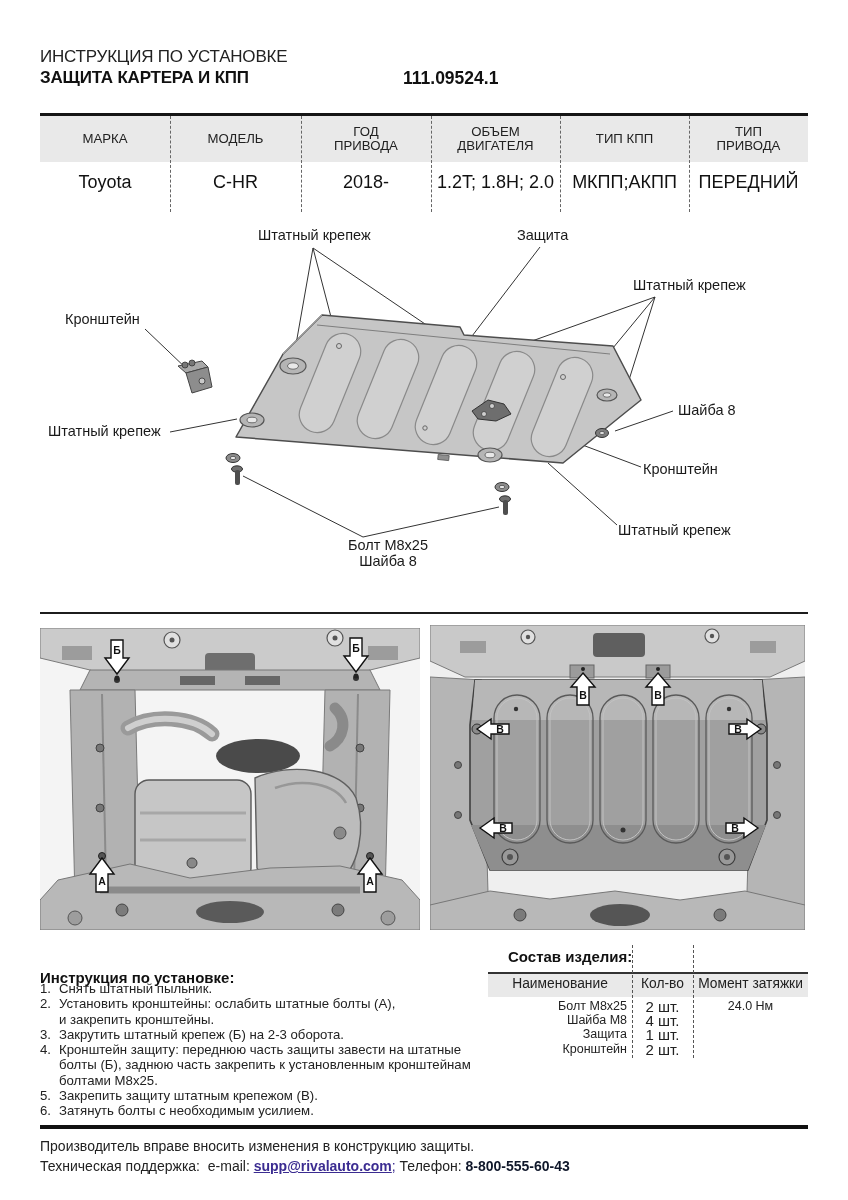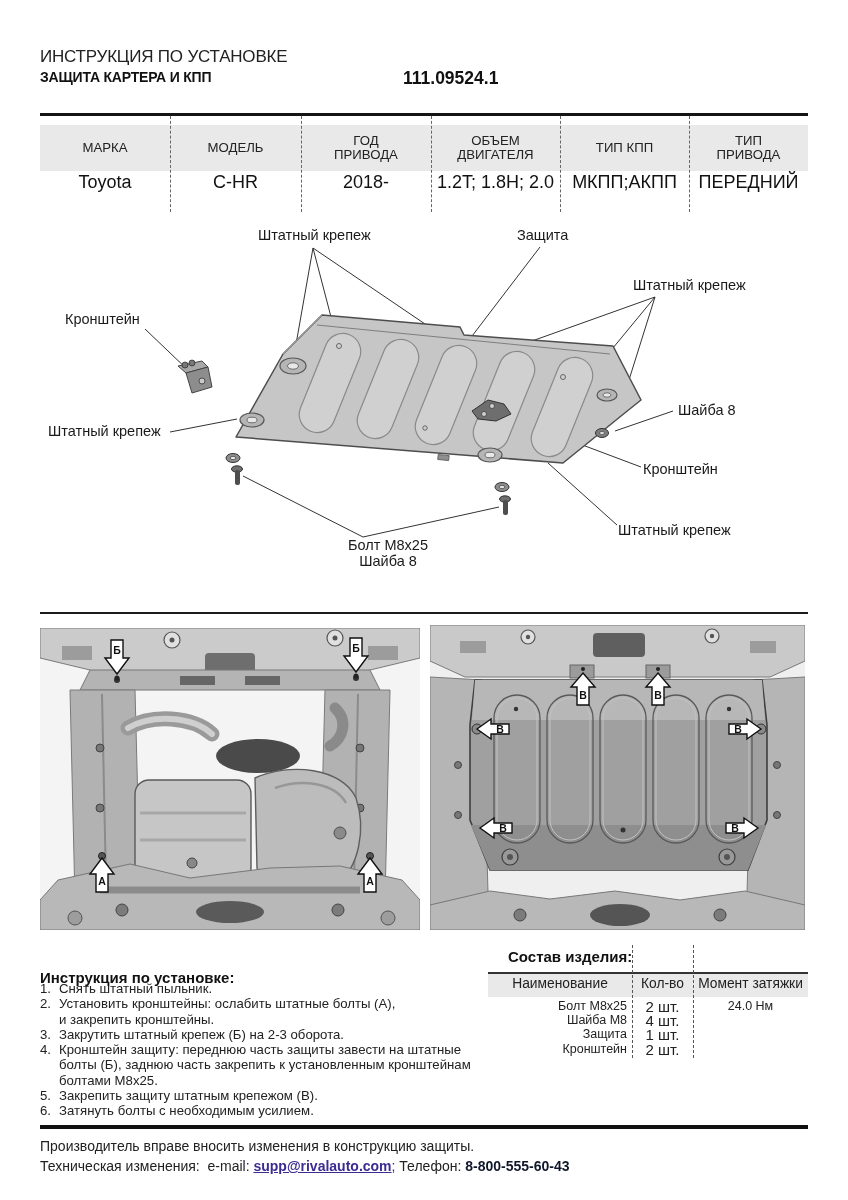--- a/index.html
+++ b/index.html
@@ -2,25 +2,25 @@
 <html><head>
 <meta charset="utf-8">
 <style>
   html,body{margin:0;padding:0;}
   body{width:848px;height:1200px;background:#fff;font-family:"Liberation Sans",sans-serif;color:#1a1a1a;overflow:hidden;}
   .page{position:relative;width:848px;height:1200px;background:#fff;}
   .abs{position:absolute;}
   
   .hdr-sub{left:40px;top:47px;font-size:17px;letter-spacing:-0.2px;color:#222;}
   .hdr-row{left:40px;top:68px;width:768px;}
-  .hdr-title{font-size:14px;font-weight:bold;letter-spacing:-0.2px;color:#111;display:inline-block;}
+  .hdr-title{font-size:17px;font-weight:bold;letter-spacing:-0.2px;color:#111;display:inline-block;}
   .hdr-part{position:absolute;left:363px;top:0;font-size:17.5px;font-weight:bold;color:#111;}
   
   .spec{left:40px;top:113px;width:768px;height:95px;border-top:3px solid #151515;}
-  .spec-head{position:absolute;left:0;top:0;width:768px;height:46px;background:#e9e9e9;display:grid;grid-template-columns:130px 131px 130px 129px 129px 119px;align-items:center;margin-top:9px;}
+  .spec-head{position:absolute;left:0;top:0;width:768px;height:46px;background:#e9e9e9;display:grid;grid-template-columns:130px 131px 130px 129px 129px 119px;align-items:center;}
   .spec-head div{text-align:center;font-size:13.2px;line-height:14.5px;white-space:pre-line;color:#222;}
   .spec-row{position:absolute;left:0;top:46px;width:768px;height:40px;display:grid;grid-template-columns:130px 131px 130px 129px 129px 119px;align-items:center;}
   .spec-row div{text-align:center;font-size:18px;color:#111;}
   .vsep{position:absolute;top:0;width:0;height:96px;border-left:1px dashed #666;}
   
   .diagram{left:40px;top:215px;width:768px;height:385px;}
   .dlabel{position:absolute;font-size:14.5px;color:#1a1a1a;white-space:nowrap;}
   .dlabel-center{text-align:center;white-space:pre-line;line-height:16px;}
   .divider{left:40px;top:612px;width:768px;height:0;border-top:2.5px solid #1c1c1c;}
   
@@ -396,15 +396,15 @@
       <div class="nm">Кронштейн</div>
       <div class="qt">2 шт.</div>
       <div class="tq"></div>
     </div>
     <div class="pvsep" style="left:144px"></div>
     <div class="pvsep" style="left:205px"></div>
   </div>
 
   <div class="abs thickline"></div>
   <div class="abs foot1">Производитель вправе вносить изменения в конструкцию защиты.</div>
-  <div class="abs foot2"><span>Техническая изменения:  e-mail: </span><a href="#">supp@rivalauto.com</a><span class="semi">;</span><span> Телефон: </span><b>8-800-555-60-43</b></div>
+  <div class="abs foot2"><span>Техническая поддержка:  e-mail: </span><a href="#">supp@rivalauto.com</a><span class="semi">;</span><span> Телефон: </span><b>8-800-555-60-43</b></div>
 
 </div>
 
 </body></html>

